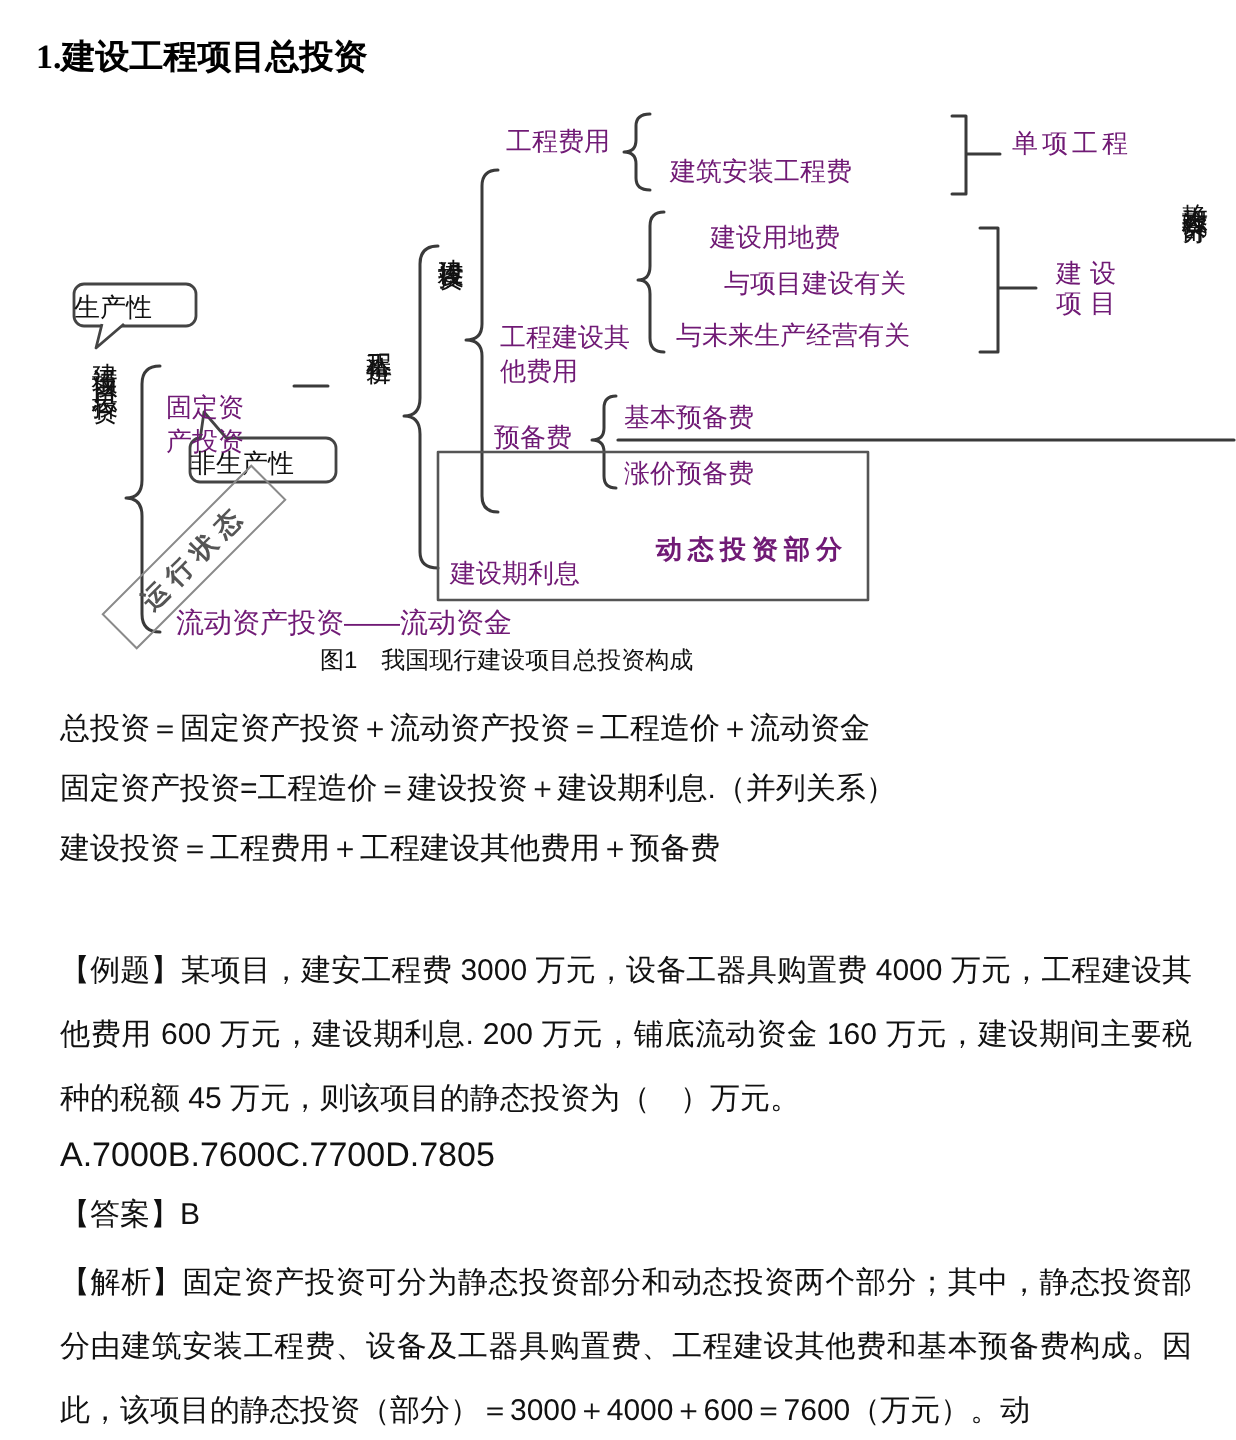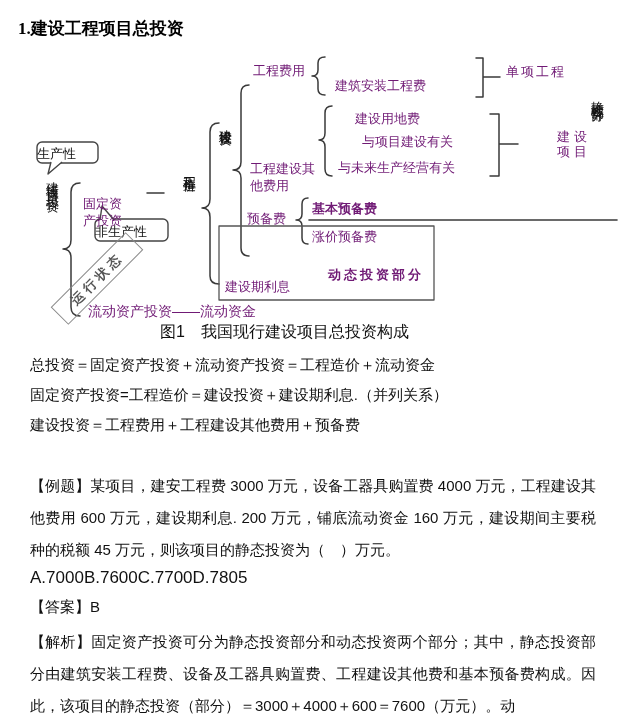--- a/index.html
+++ b/index.html
@@ -9,28 +9,28 @@
   .title{font-family:"Liberation Serif",serif;font-weight:bold;font-size:17px;color:#000;}
   .dlabel{position:absolute;font-size:13px;color:#701a75;line-height:1.3;white-space:nowrap;}
   .wrap{white-space:normal;line-height:17px;margin-top:18px;}
   .vtext{position:absolute;font-size:13px;color:#111;
          writing-mode:vertical-rl;text-orientation:upright;letter-spacing:2px;white-space:nowrap;}
   .callout-text{position:absolute;font-size:13px;color:#111;}
   .rotbox{position:absolute;left:44px;top:266px;width:104px;height:23px;
           border:1px solid #8a8a8a;transform:rotate(-45deg);
           font-size:13px;font-weight:bold;color:#555;letter-spacing:4px;
           text-align:center;line-height:23px;}
-  .caption{position:absolute;font-size:16px;color:#111;white-space:pre;}
+  .caption{position:absolute;font-size:12px;color:#111;white-space:pre;}
   .formulas{position:absolute;left:30px;top:350px;font-size:15px;line-height:30px;color:#111;}
   .para{position:absolute;left:30px;width:566px;font-size:15px;line-height:32px;
         text-align:justify;color:#111;}
   .oneline{position:absolute;left:30px;font-size:15px;color:#111;white-space:nowrap;}
   .bold-spaced{font-weight:bold;letter-spacing:3px;}
   .spaced{letter-spacing:2px;}
-  .twoline{white-space:pre-line;letter-spacing:4px;line-height:15px;margin-left:29px;}
+  .twoline{white-space:pre-line;letter-spacing:4px;line-height:15px;}
   svg{position:absolute;left:0;top:0;}
 </style>
 </head>
 <body>
 
 <div class="page">
 
   <div class="abs title" style="left:18px;top:17px;">1.建设工程项目总投资</div>
 
   <svg width="618" height="340" viewBox="0 0 618 340">
@@ -83,21 +83,21 @@
 
   <div class="dlabel wrap" style="left:250px;top:142px;width:70px;">工程建设其他费用</div>
   <div class="dlabel" style="left:340px;top:111px;margin-left:15px;">建设用地费</div>
   <div class="dlabel" style="left:338px;top:134px;margin-left:24px;">与项目建设有关</div>
   <div class="dlabel" style="left:338px;top:160px;">与未来生产经营有关</div>
   <div class="dlabel twoline" style="left:528px;top:129px;">建设
 项目</div>
   <div class="vtext" style="left:588px;top:91px;letter-spacing:1.5px;">静态投资部分</div>
 
   <div class="dlabel" style="left:247px;top:211px;">预备费</div>
-  <div class="dlabel" style="left:312px;top:201px;font-weight:bold;">基本预备费</div>
+  <div class="dlabel" style="left:312px;top:201px;">基本预备费</div>
   <div class="dlabel" style="left:312px;top:229px;">涨价预备费</div>
   <div class="dlabel bold-spaced" style="left:328px;top:267px;">动态投资部分</div>
   <div class="dlabel" style="left:225px;top:279px;">建设期利息</div>
 
   <div class="caption" style="left:160px;top:322px;">图1　我国现行建设项目总投资构成</div>
 
   <div class="formulas">
     <div>总投资＝固定资产投资＋流动资产投资＝工程造价＋流动资金</div>
     <div>固定资产投资=工程造价＝建设投资＋建设期利息.（并列关系）</div>
     <div>建设投资＝工程费用＋工程建设其他费用＋预备费</div>

